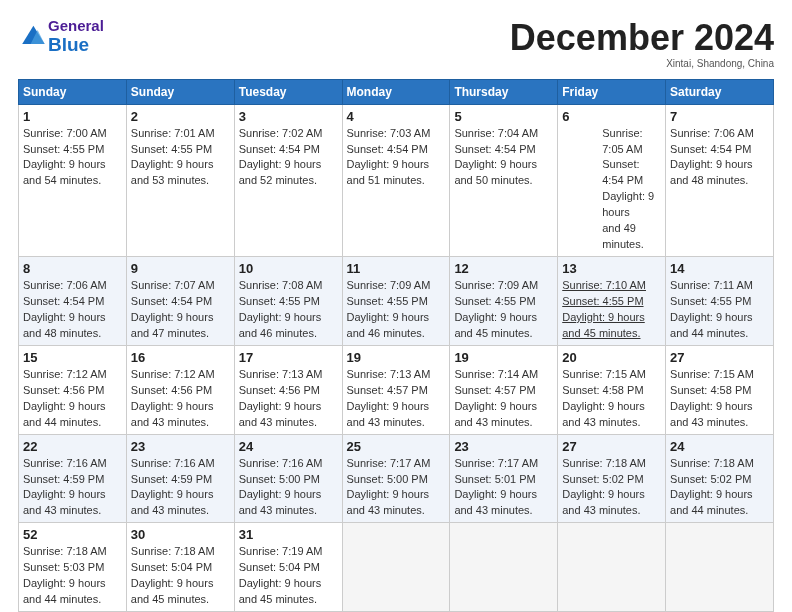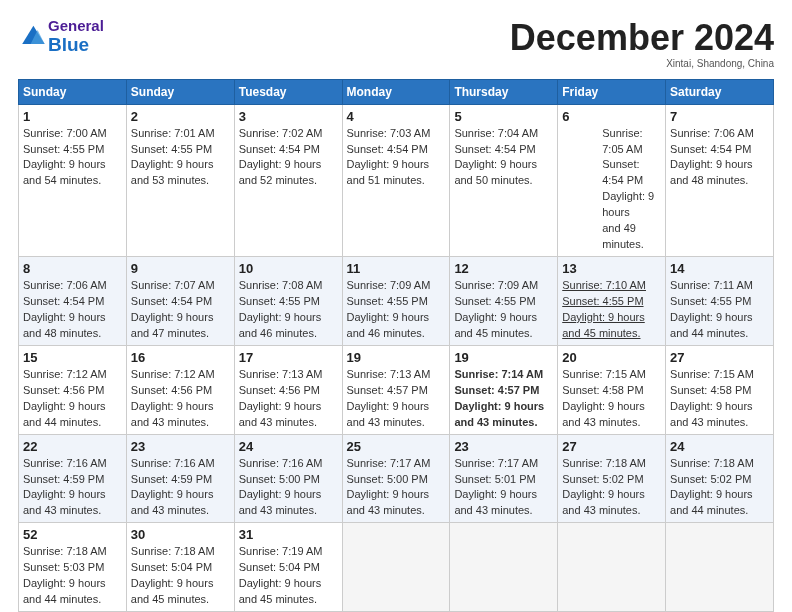--- a/index.html
+++ b/index.html
@@ -268,21 +268,21 @@
           </td>
           <td>
             <span class="day-num">19</span>
             <div class="day-info" style="white-space: pre-line;">Sunrise: 7:13 AM
 Sunset: 4:57 PM
 Daylight: 9 hours
 and 43 minutes.</div>
           </td>
           <td>
             <span class="day-num">19</span>
-            <div class="day-info" style="white-space: pre-line; font-weight: bold;">Sunrise: 7:14 AM
+            <div class="day-info" style="white-space: pre-line;">Sunrise: 7:14 AM
 Sunset: 4:57 PM
 Daylight: 9 hours
 and 43 minutes.</div>
           </td>
           <td>
             <span class="day-num">20</span>
             <div class="day-info" style="white-space: pre-line;">Sunrise: 7:15 AM
 Sunset: 4:58 PM
 Daylight: 9 hours
 and 43 minutes.</div>

